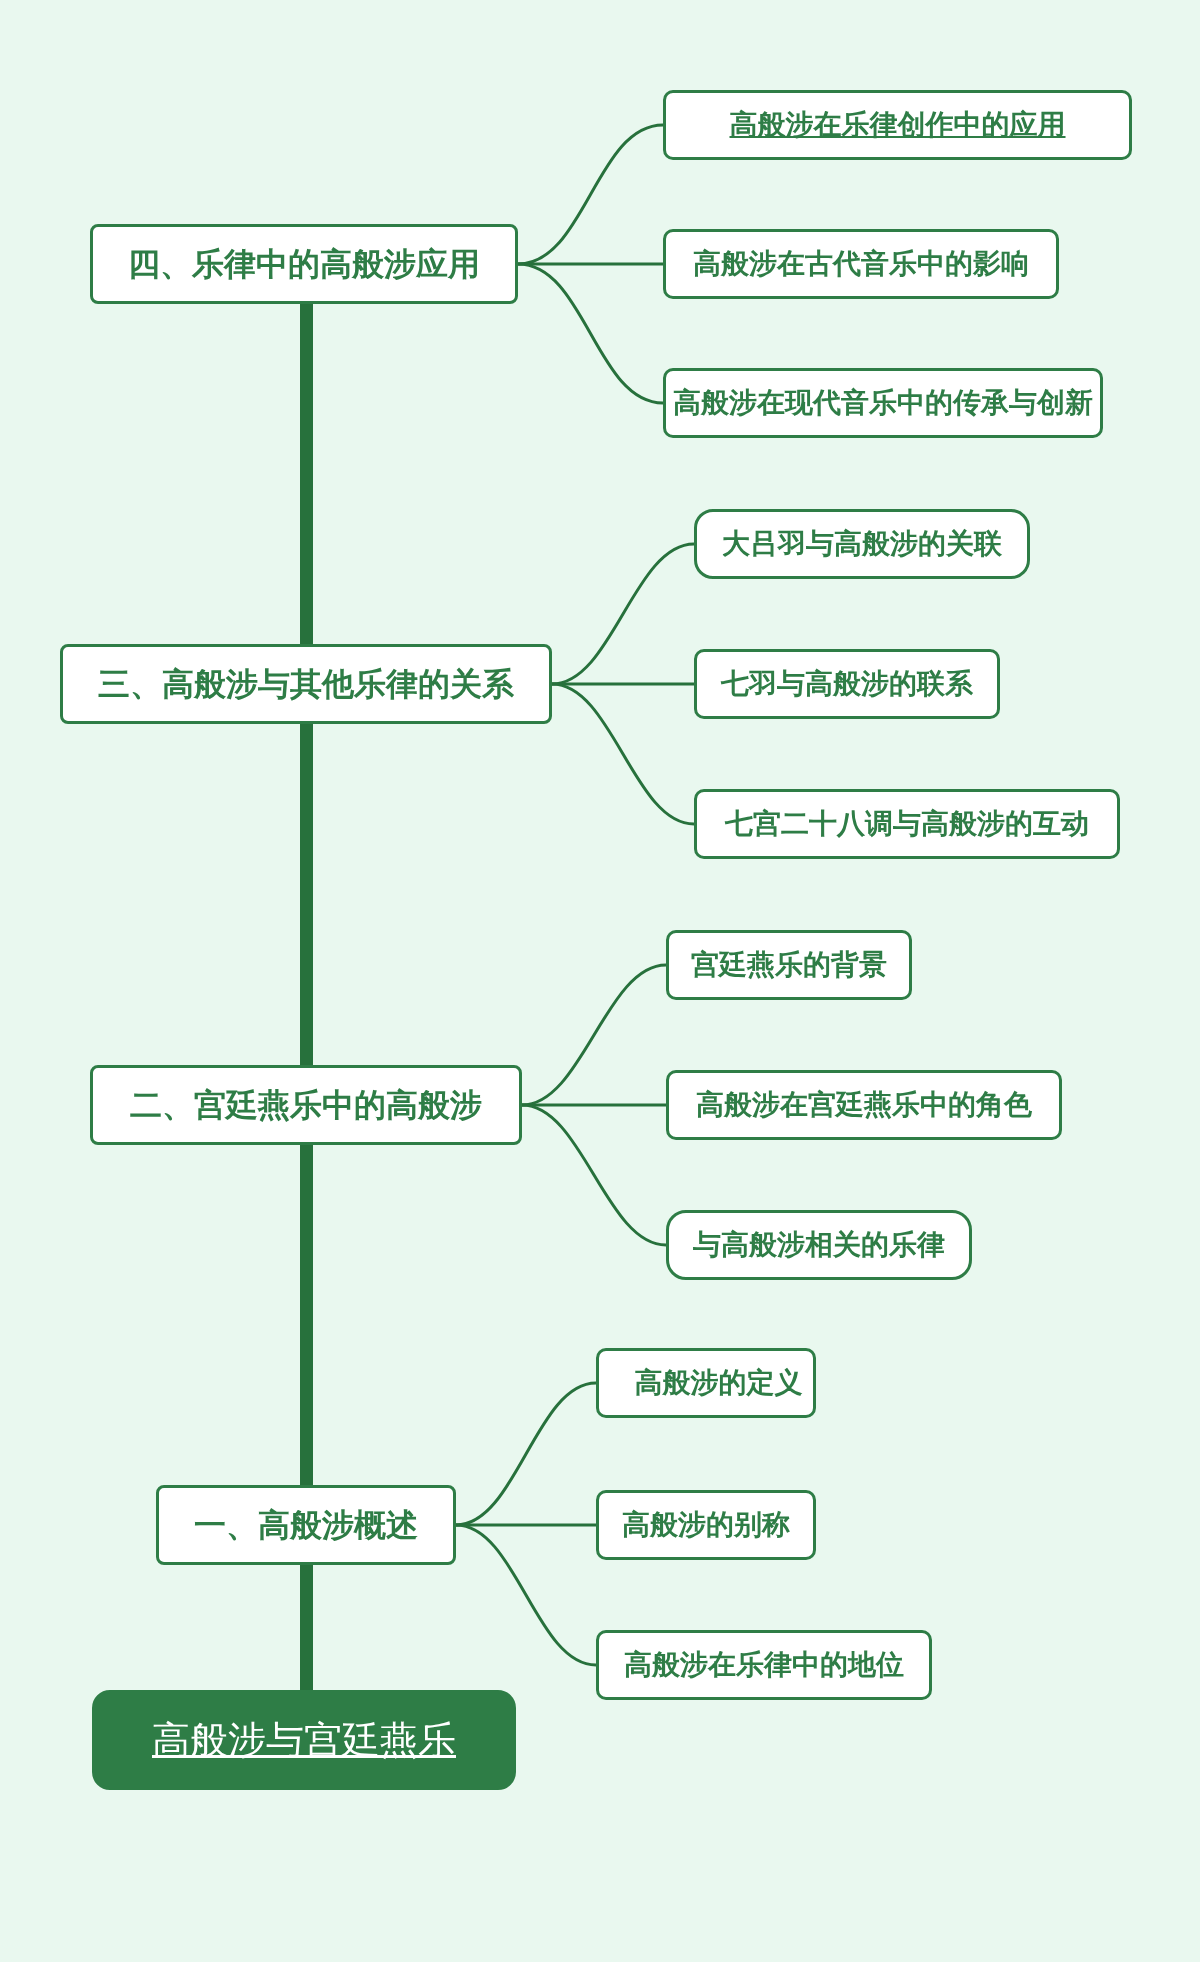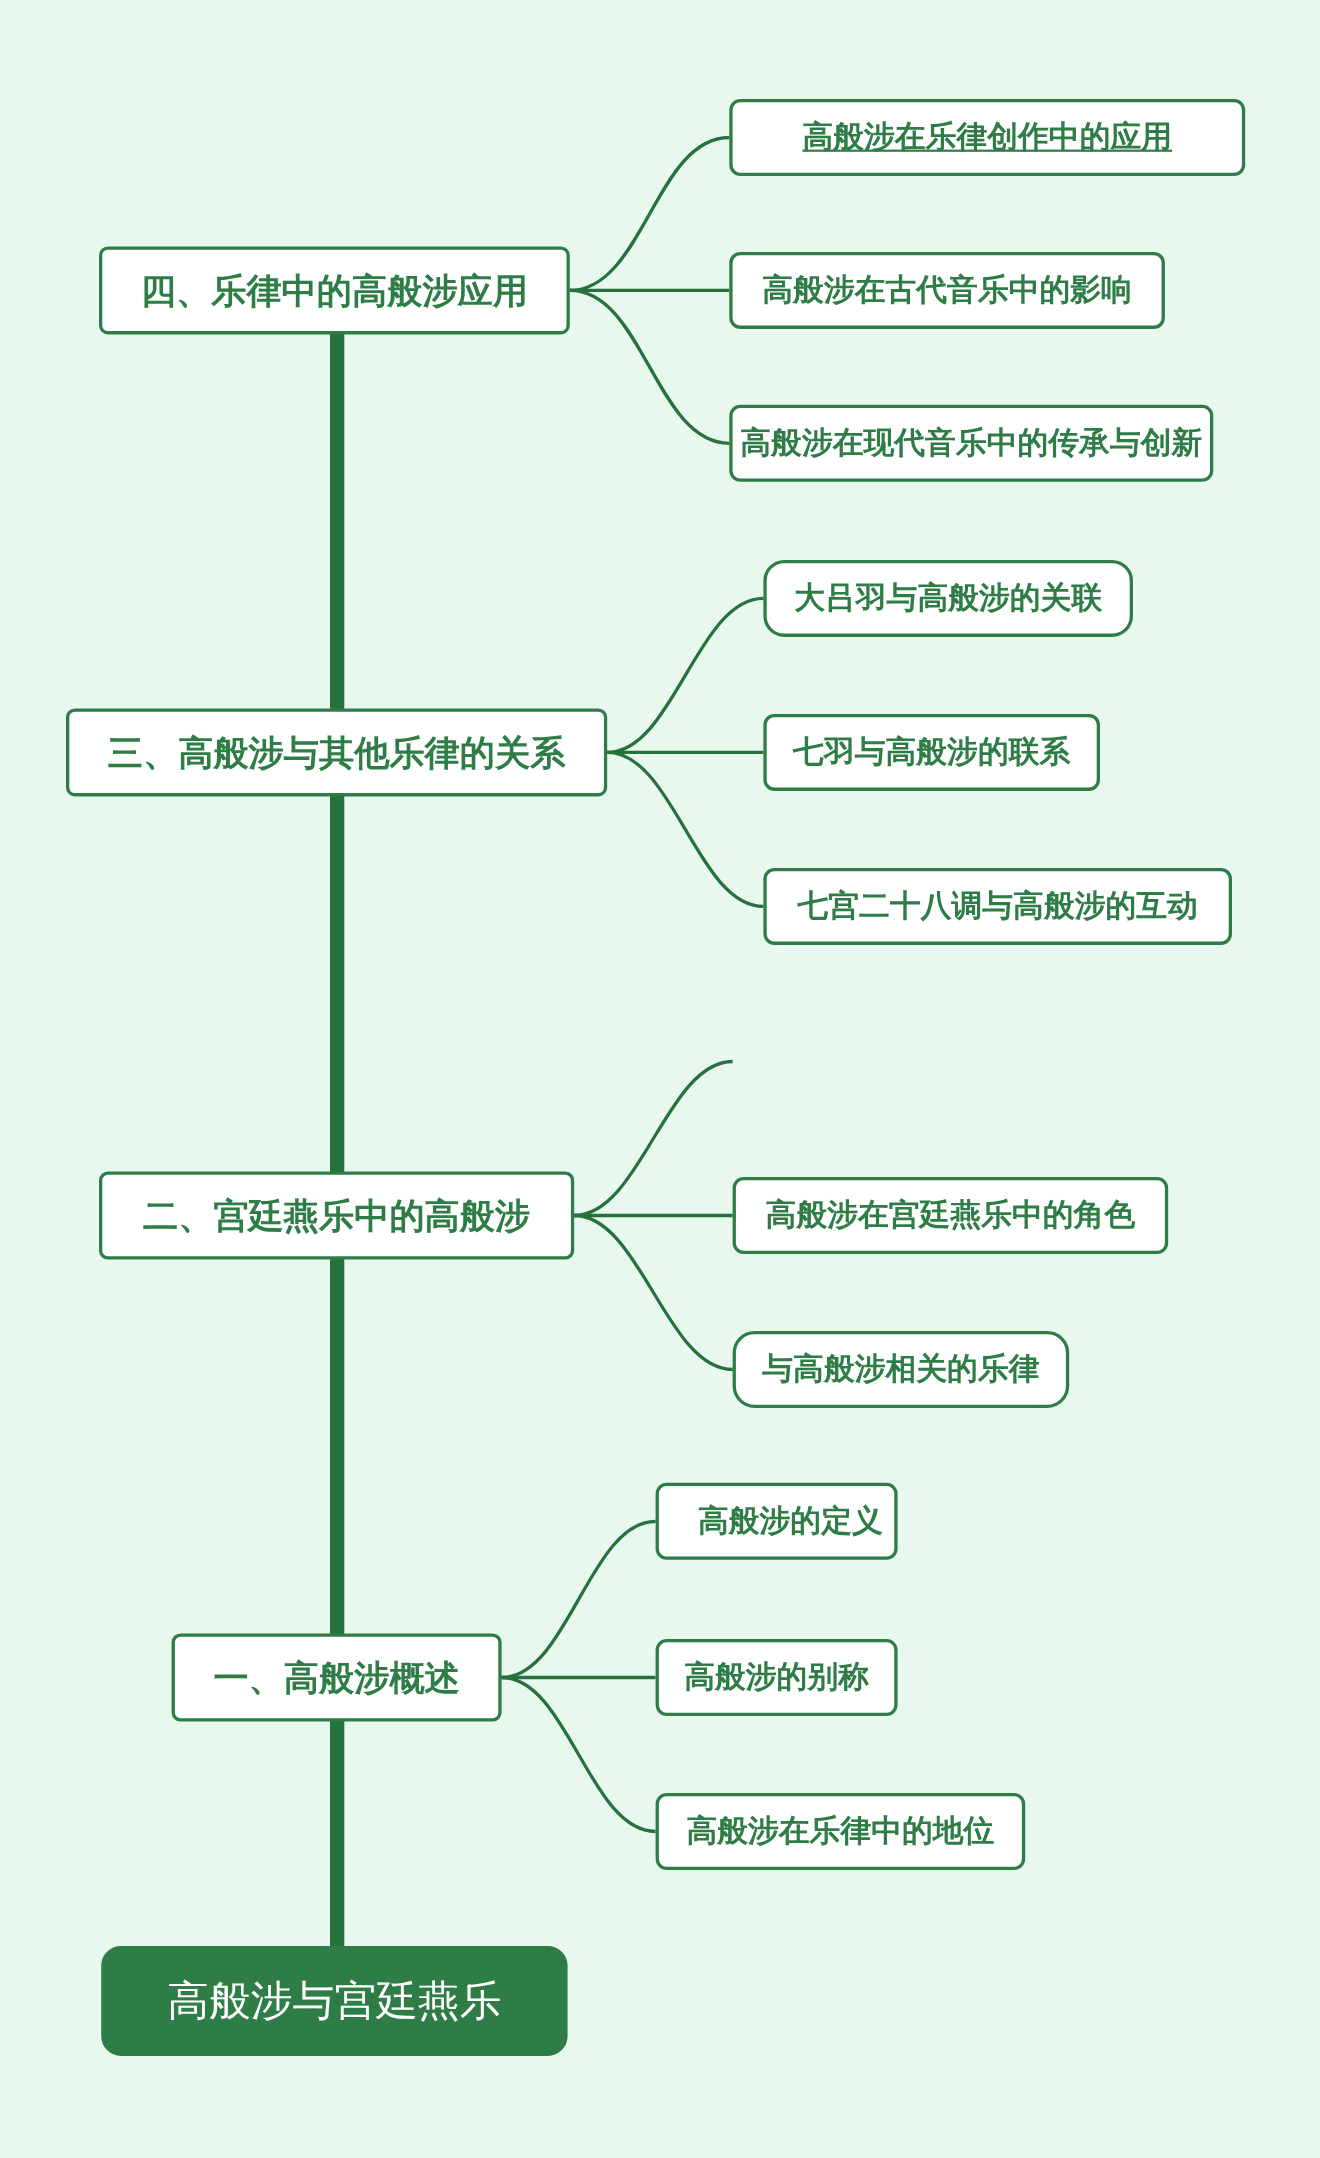--- a/index.html
+++ b/index.html
@@ -113,37 +113,40 @@
   <div class="node child" style="left:694px;top:649px;width:306px;height:70px;">
     <span>七羽与高般涉的联系</span>
   </div>
   <div class="node child" style="left:694px;top:789px;width:426px;height:70px;">
     <span>七宫二十八调与高般涉的互动</span>
   </div>
 
   <div class="node branch" style="left:90px;top:1065px;width:432px;height:80px;">
     <span>二、宫廷燕乐中的高般涉</span>
   </div>
+  <div class="node child" style="left:666px;top:930px;width:246px;height:70px;">
+    <span>宫廷燕乐的背景</span>
+  </div>
   <div class="node child" style="left:666px;top:1070px;width:396px;height:70px;">
     <span>高般涉在宫廷燕乐中的角色</span>
   </div>
   <div class="node child" style="left:666px;top:1210px;width:306px;height:70px;border-radius:20px;">
     <span>与高般涉相关的乐律</span>
   </div>
 
   <div class="node branch" style="left:156px;top:1485px;width:300px;height:80px;">
     <span>一、高般涉概述</span>
   </div>
   <div class="node child" style="left:596px;top:1348px;width:220px;height:70px;padding-left:25px;">
     <span>高般涉的定义</span>
   </div>
   <div class="node child" style="left:596px;top:1490px;width:220px;height:70px;">
     <span>高般涉的别称</span>
   </div>
   <div class="node child" style="left:596px;top:1630px;width:336px;height:70px;">
     <span>高般涉在乐律中的地位</span>
   </div>
 
-  <div class="root" style="left:92px;top:1769px;width:424px;height:100px;">
+  <div class="root" style="left:92px;top:1690px;width:424px;height:100px;text-decoration:underline;">
     <span>高般涉与宫廷燕乐</span>
   </div>
 
 </div>
 
 </body></html>

